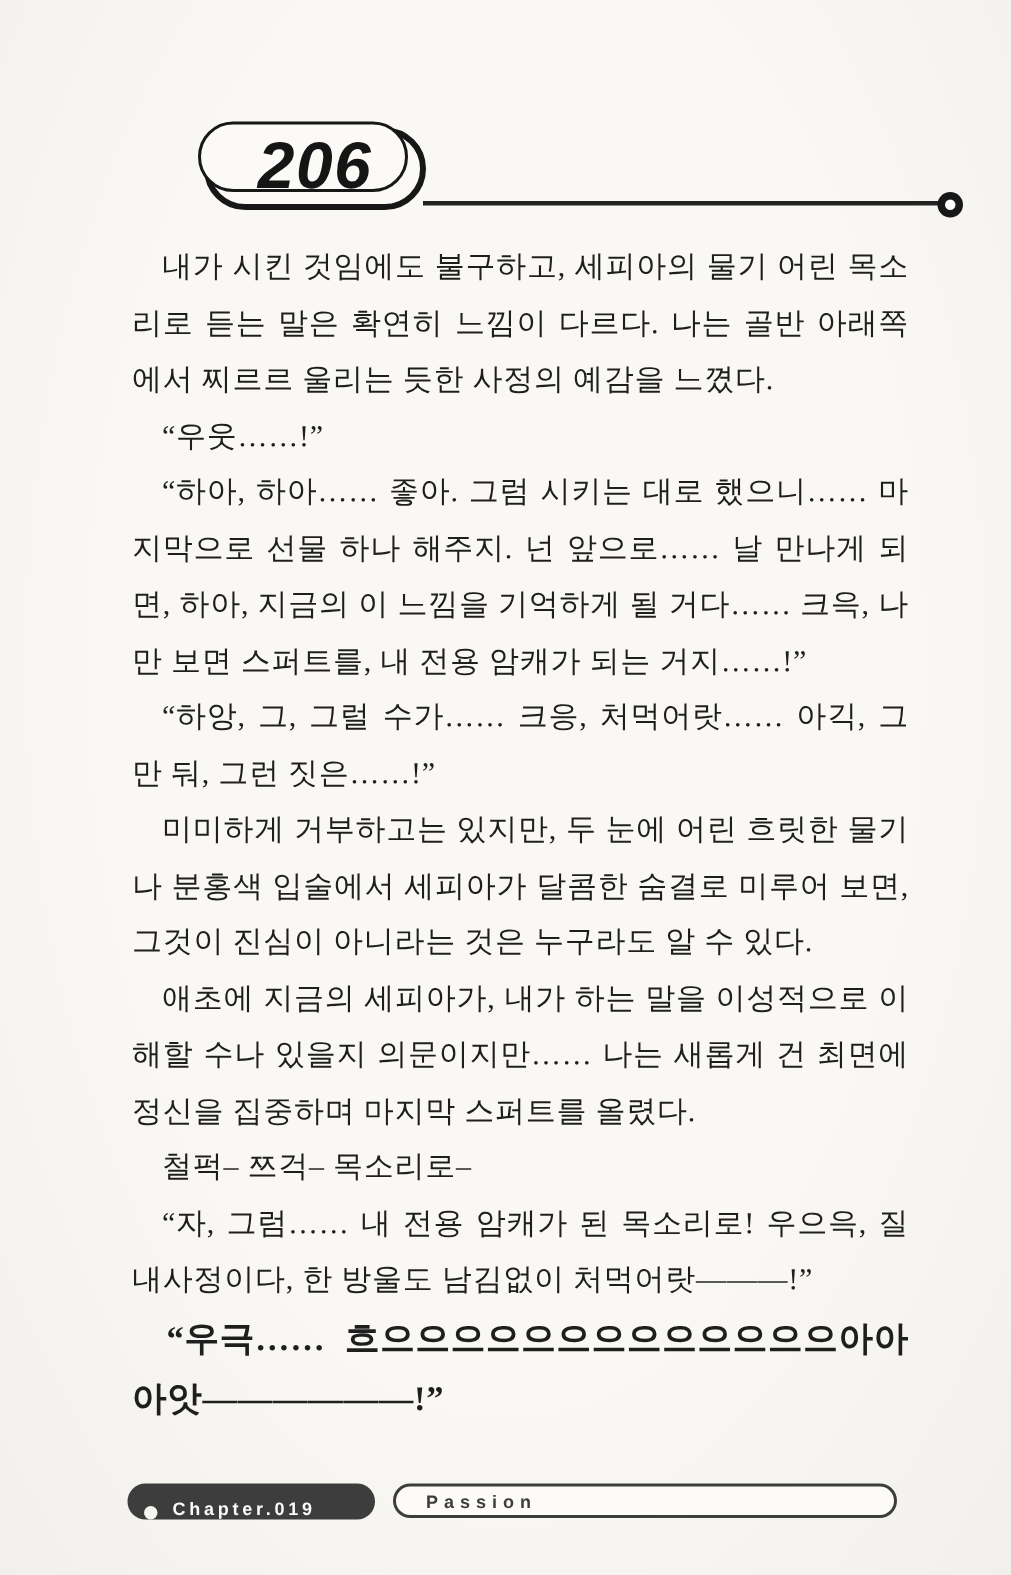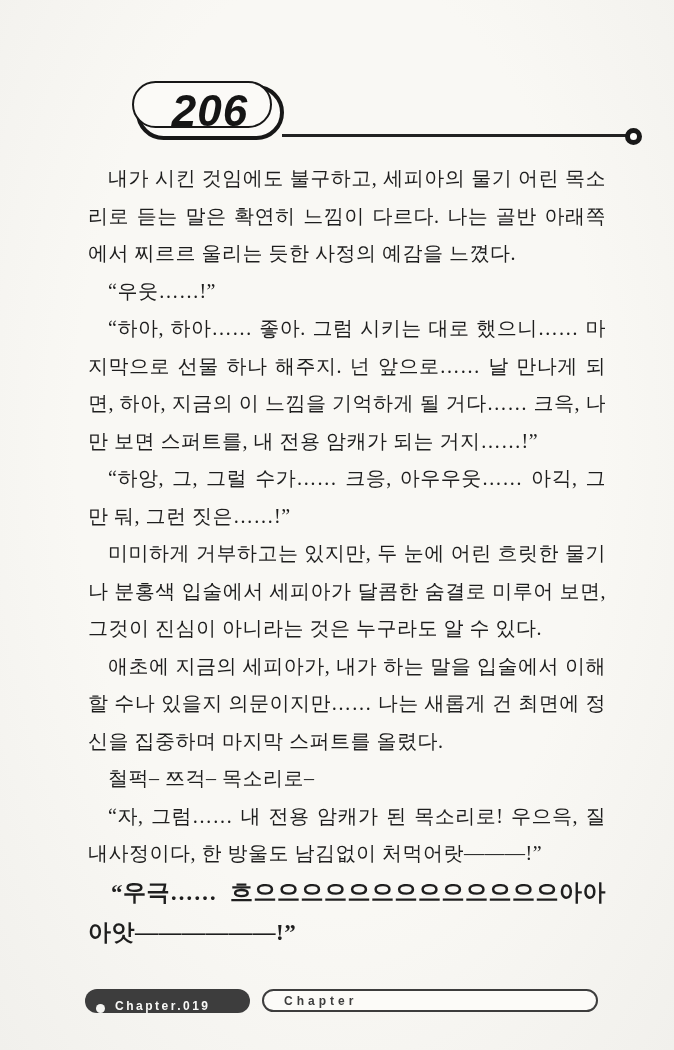--- a/index.html
+++ b/index.html
@@ -142,31 +142,31 @@
       <span class="num">206</span>
     </div>
     <div class="rule"></div>
     <div class="ring"></div>
   </header>
 
   <main class="content">
       <p class="para">내가 시킨 것임에도 불구하고, 세피아의 물기 어린 목소리로 듣는 말은 확연히 느낌이 다르다. 나는 골반 아래쪽에서 찌르르 울리는 듯한 사정의 예감을 느꼈다.</p>
       <p class="para">“우웃……!”</p>
       <p class="para">“하아, 하아…… 좋아. 그럼 시키는 대로 했으니…… 마지막으로 선물 하나 해주지. 넌 앞으로…… 날 만나게 되면, 하아, 지금의 이 느낌을 기억하게 될 거다…… 크윽, 나만 보면 스퍼트를, 내 전용 암캐가 되는 거지……!”</p>
-      <p class="para">“하앙, 그, 그럴 수가…… 크응, 아우우웃…… 아긱, 그만 둬, 그런 짓은……!”</p>
+      <p class="para">“하앙, 그, 그럴 수가…… 크응, 처먹어랏…… 아긱, 그만 둬, 그런 짓은……!”</p>
       <p class="para">미미하게 거부하고는 있지만, 두 눈에 어린 흐릿한 물기나 분홍색 입술에서 세피아가 달콤한 숨결로 미루어 보면, 그것이 진심이 아니라는 것은 누구라도 알 수 있다.</p>
-      <p class="para">애초에 지금의 세피아가, 내가 하는 말을 입술에서 이해할 수나 있을지 의문이지만…… 나는 새롭게 건 최면에 정신을 집중하며 마지막 스퍼트를 올렸다.</p>
+      <p class="para">애초에 지금의 세피아가, 내가 하는 말을 이성적으로 이해할 수나 있을지 의문이지만…… 나는 새롭게 건 최면에 정신을 집중하며 마지막 스퍼트를 올렸다.</p>
       <p class="para">철퍽– 쯔걱– 목소리로–</p>
       <p class="para">“자, 그럼…… 내 전용 암캐가 된 목소리로! 우으윽, 질내사정이다, 한 방울도 남김없이 처먹어랏———!”</p>
       <p class="para bold">“우극…… 흐으으으으으으으으으으으으으아아아앗——————!”</p>
     </main>
 
   <footer class="page-footer">
     <div class="chapter-pill">
       <span class="dot"></span>
       <span class="chapter-text">Chapter.019</span>
     </div>
     <div class="title-pill">
-      <span class="title-text">Chapter</span>
+      <span class="title-text">Passion</span>
     </div>
   </footer>
 
 </div>
 
 </body></html>

